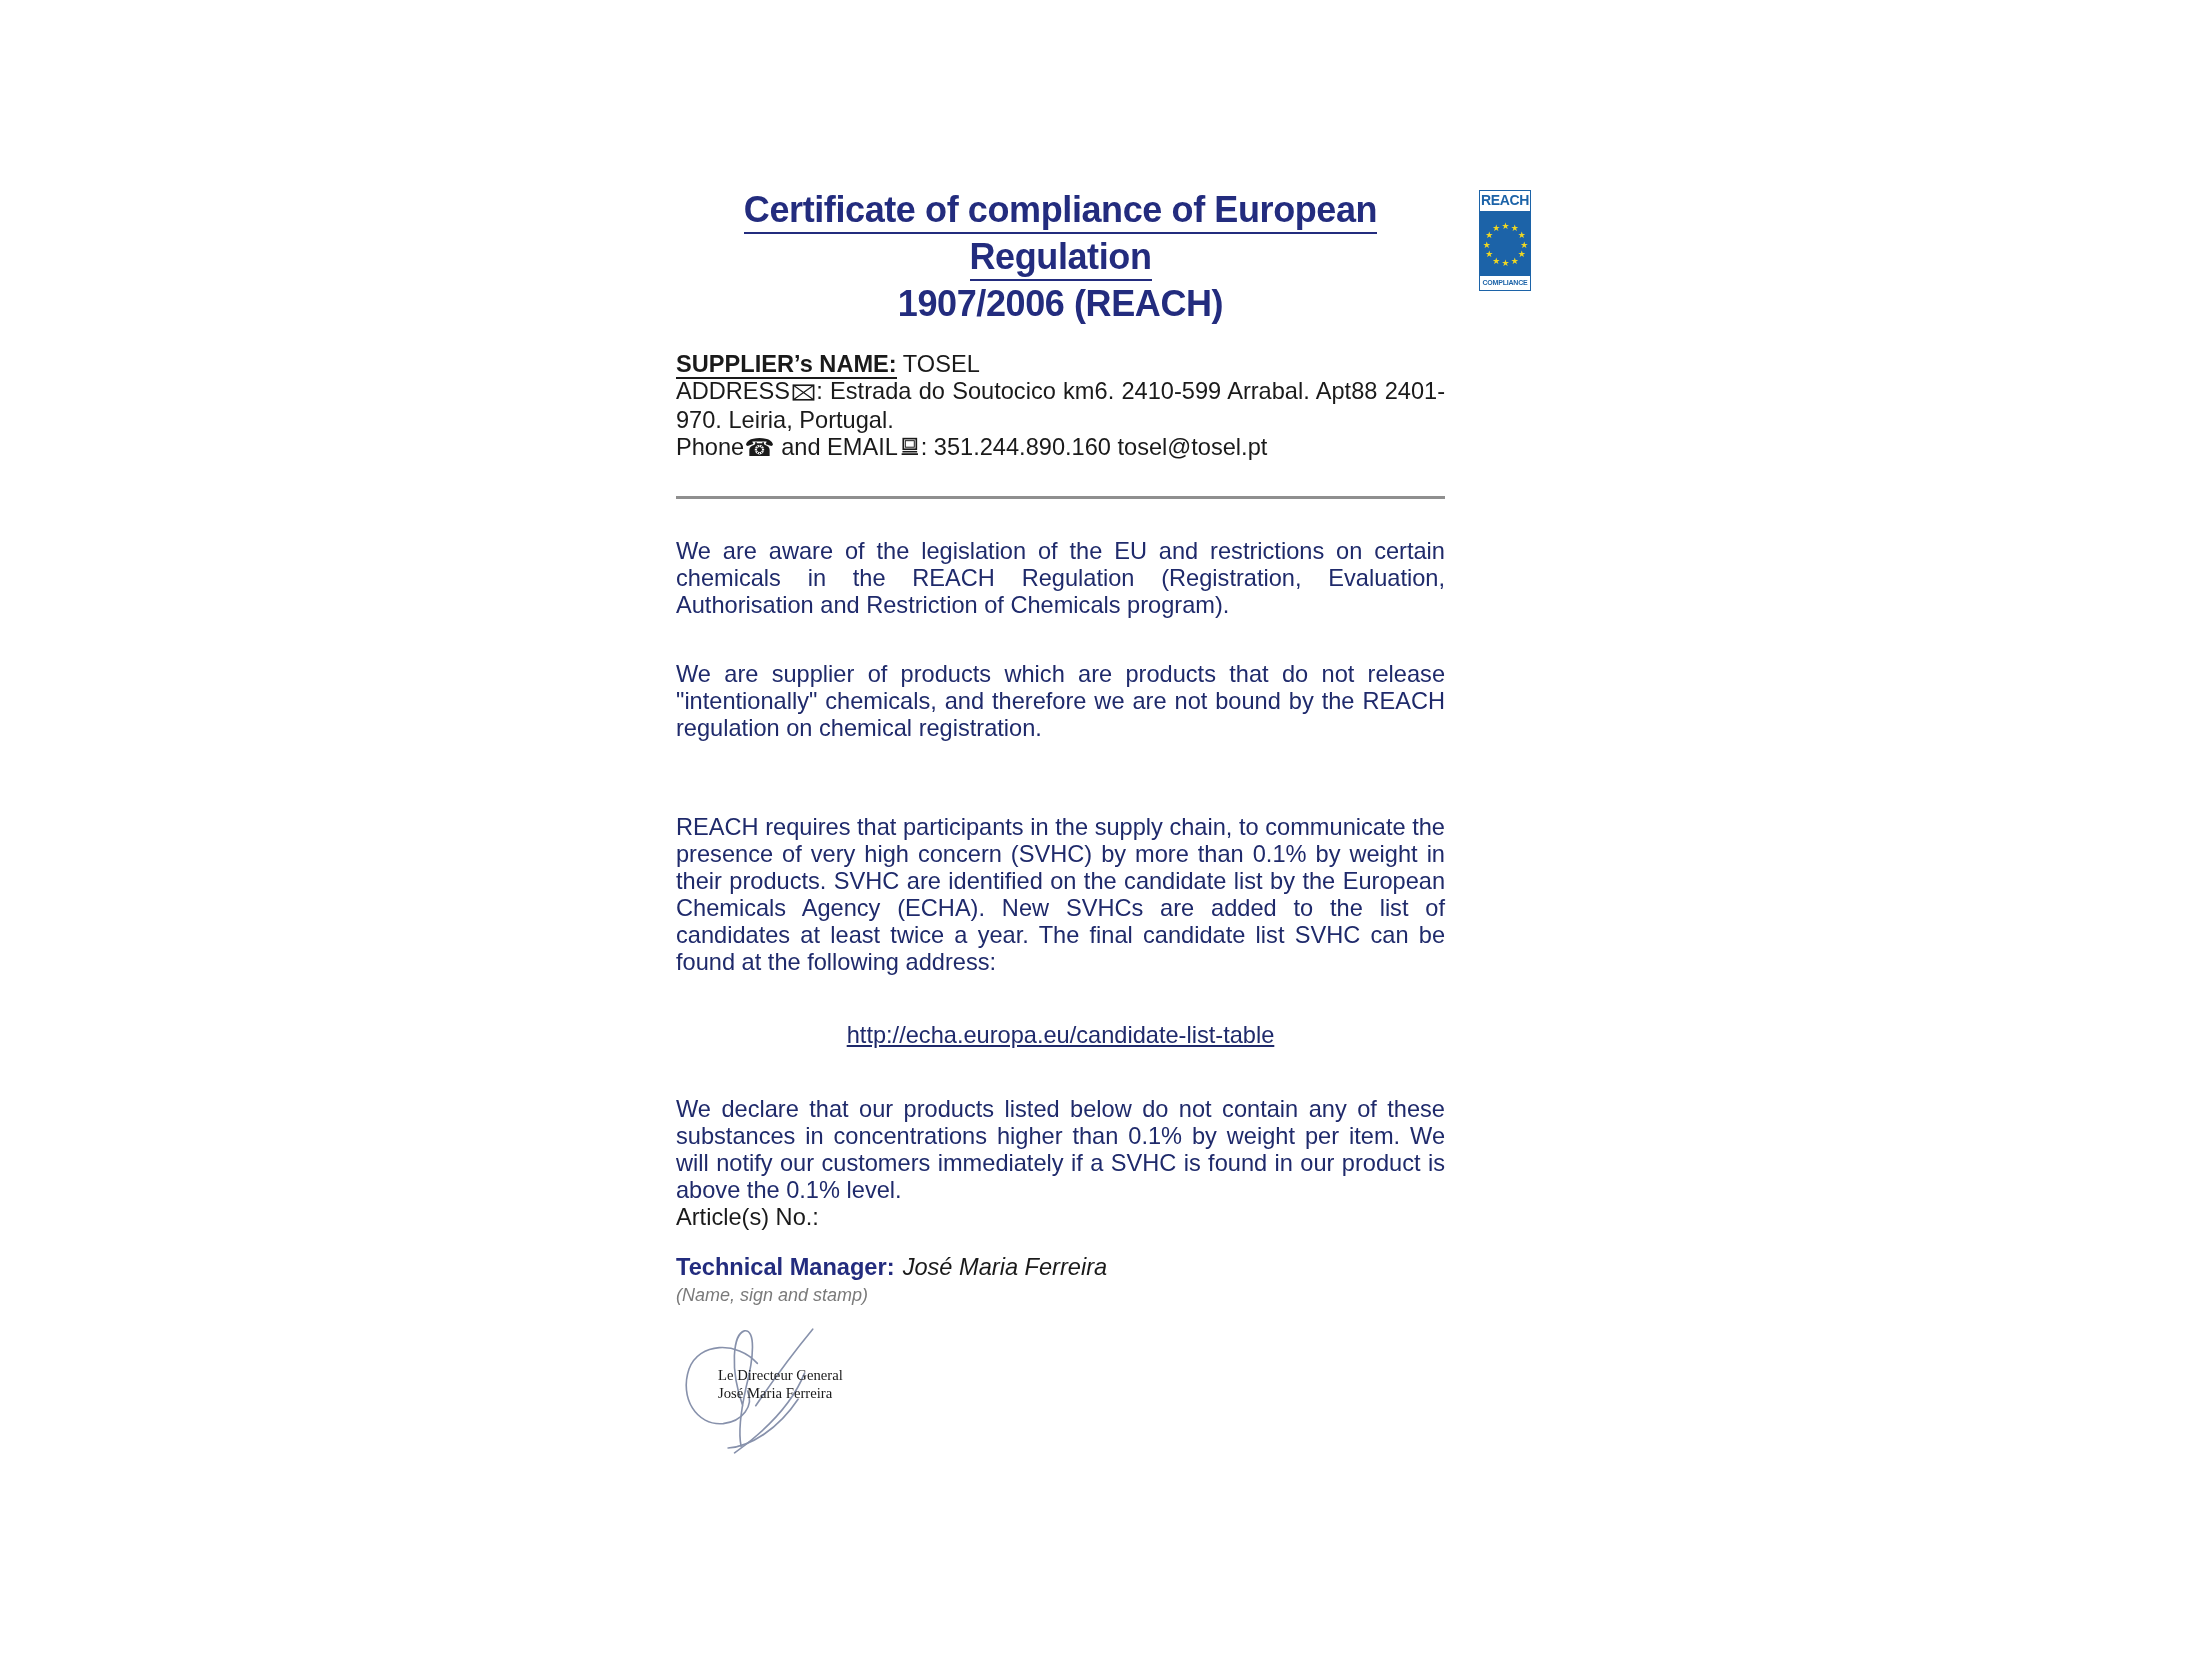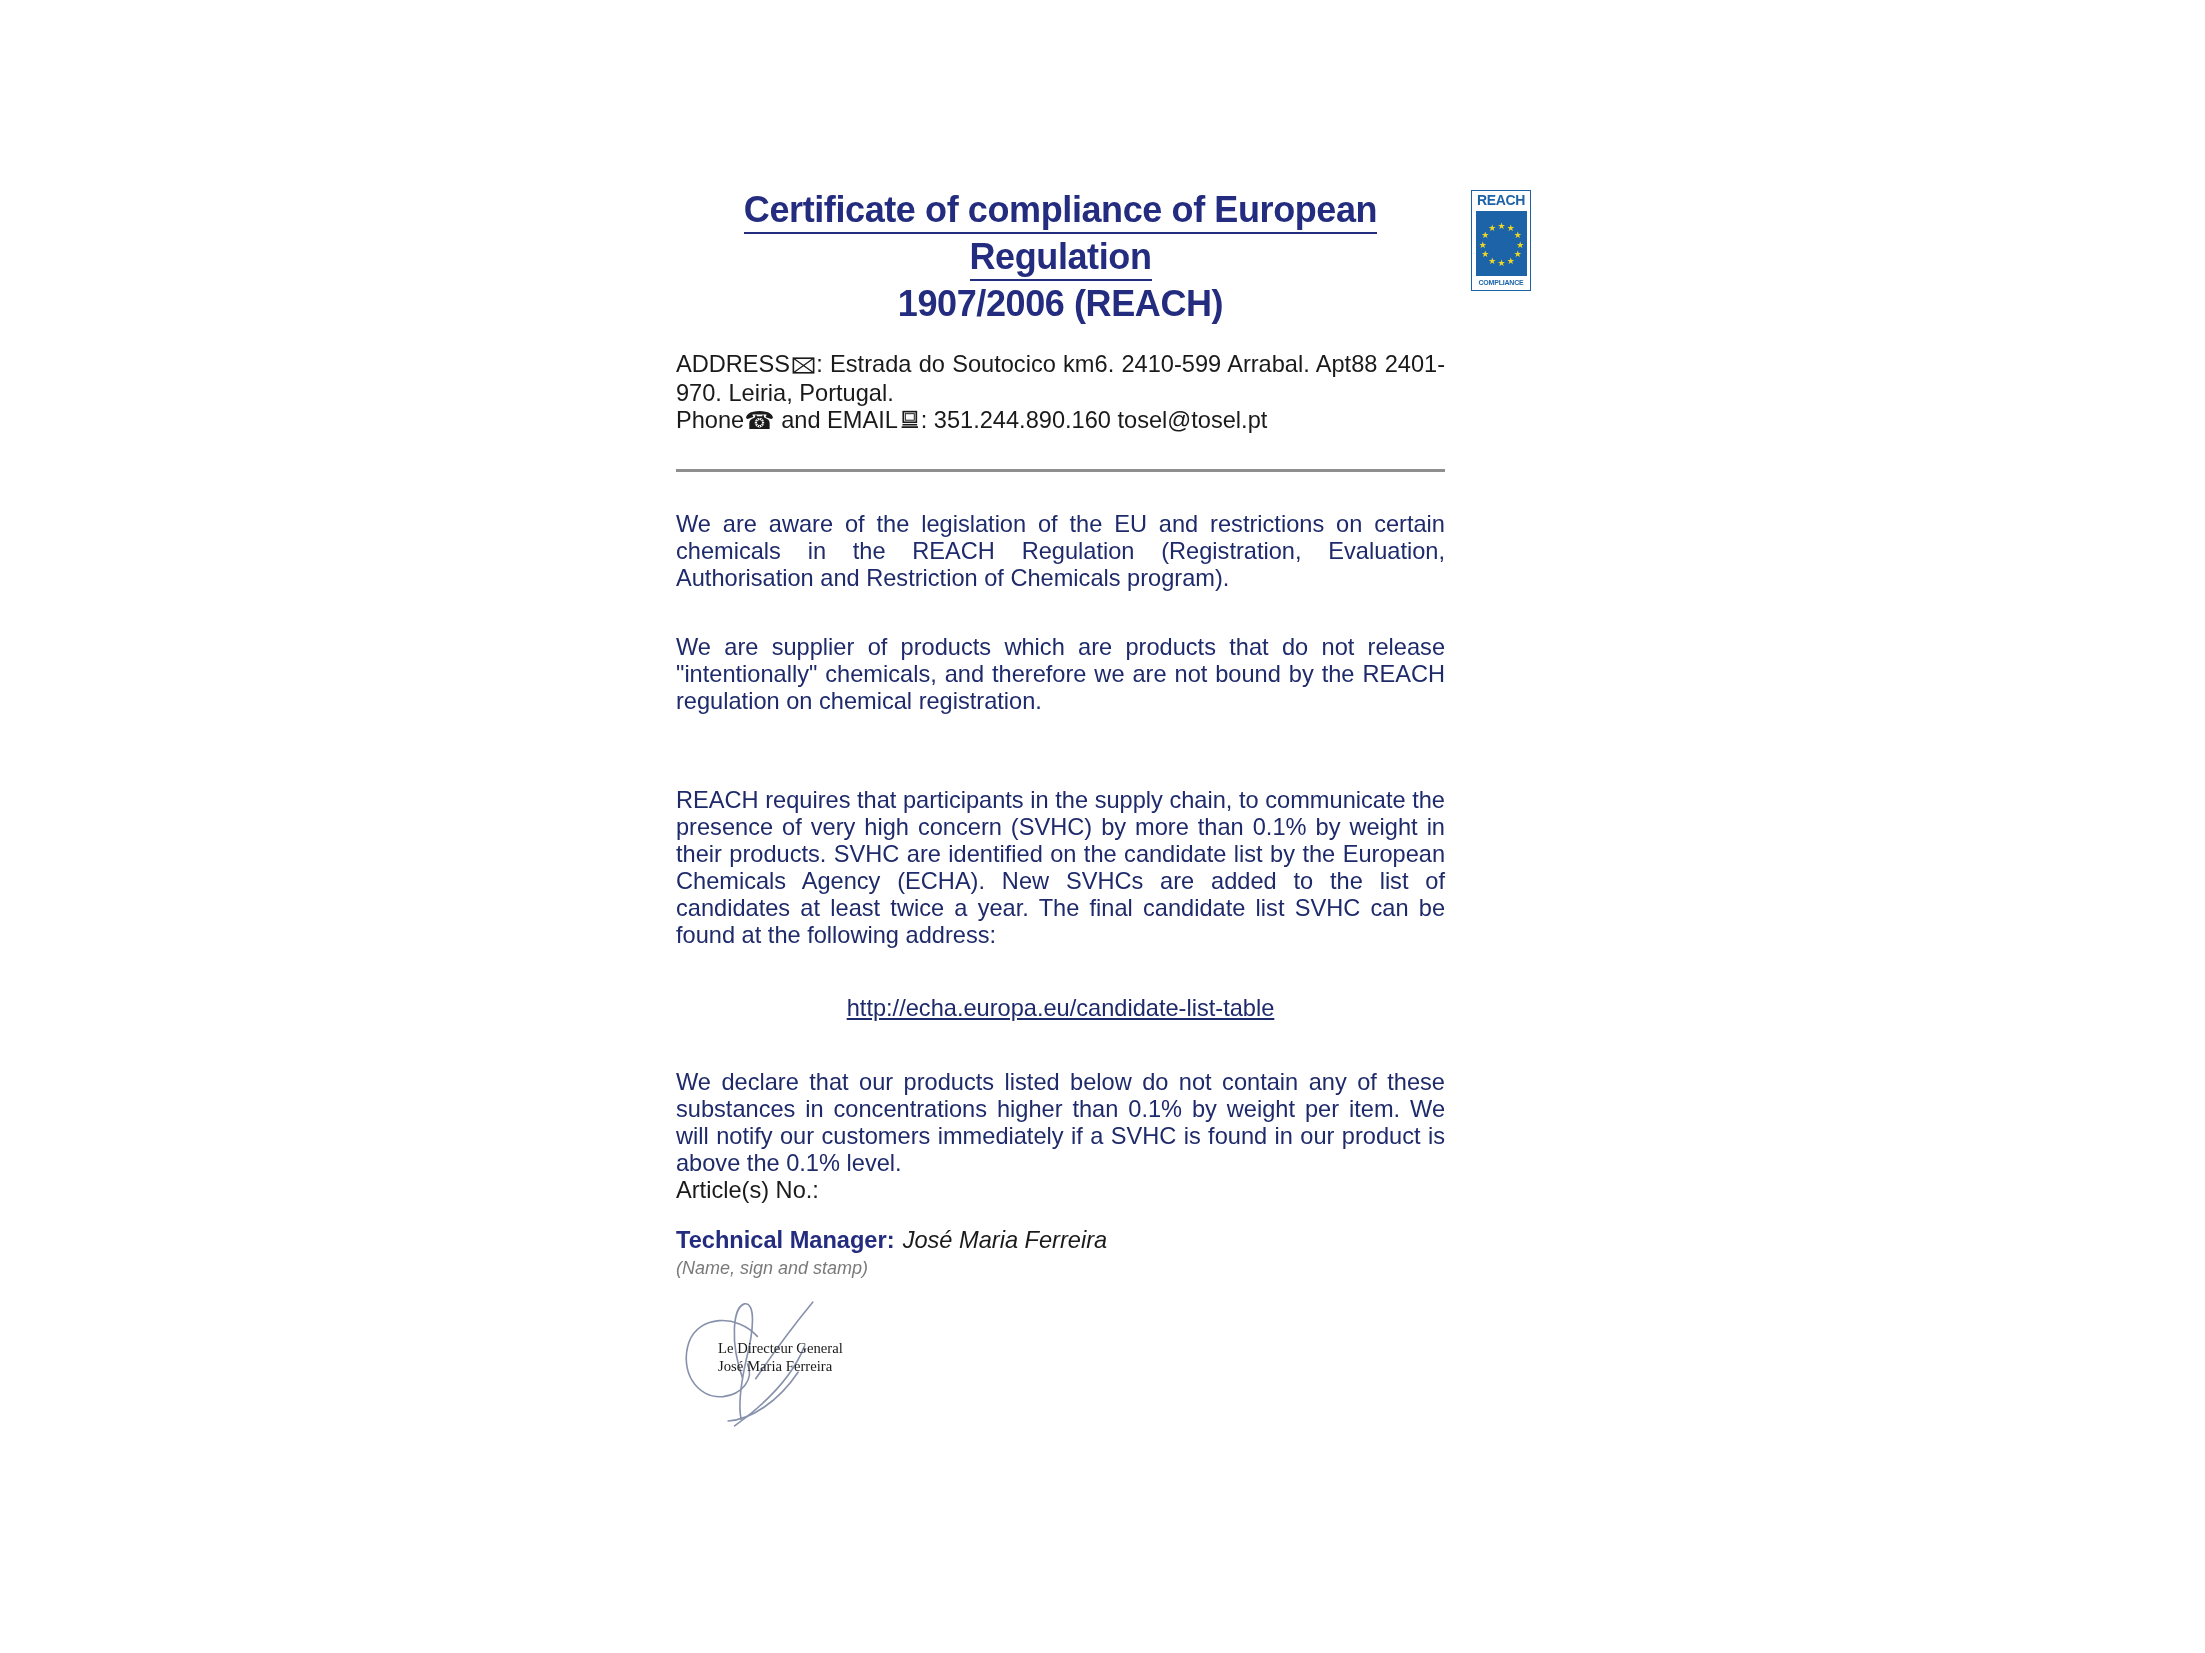--- a/index.html
+++ b/index.html
@@ -21,21 +21,21 @@
     color:#232c7e; font-size:36px; font-weight:bold; line-height:47px;
     letter-spacing:-0.4px;
   }
   .title-line .underlined {
     border-bottom:2.4px solid #232c7e; padding-bottom:1.6px;
   }
 
   
   .reach-logo {
     position:absolute; top:4.1px; right:-86px;
-    width:60px; height:101px;
+    width:52px; height:101px;
     background:#ffffff;
     border:1.6px solid #1c63a8;
     display:flex; flex-direction:column; align-items:center;
   }
   .logo-top {
     color:#1c63a8; font-weight:bold; font-size:14px; line-height:19.6px;
     letter-spacing:-0.4px;
   }
   .logo-stars { width:51px; height:65px; background:#1c63a8; position:relative; }
   .logo-bottom {
@@ -119,20 +119,23 @@
               <text x="19.5" y="25.1">★</text>
             </g>
           </svg>
         </div>
         <div class="logo-bottom">COMPLIANCE</div>
       </div>
     </div>
 
     <div class="supplier">
       <p>
+        <span class="b u">SUPPLIER’s NAME:</span><span> TOSEL</span>
+      </p>
+      <p>
         <span>ADDRESS</span><span class="inline-icon"><svg width="23" height="17" viewBox="0 0 28 21" xmlns="http://www.w3.org/2000/svg">
               <rect x="1.5" y="1.5" width="25" height="18" fill="none" stroke="#1a1a1a" stroke-width="2"></rect>
               <path d="M1.5 1.5 L14 10.5 L26.5 1.5 M1.5 19.5 L14 10.5 L26.5 19.5" fill="none" stroke="#1a1a1a" stroke-width="1.6"></path>
             </svg></span><span>: Estrada do Soutocico km6. 2410-599 Arrabal. Apt88 2401-970. Leiria, Portugal.</span>
       </p>
       <p>
         <span>Phone</span><span class="phone-glyph">☎</span><span> and EMAIL</span><span class="inline-icon"><svg width="19.6" height="19.6" viewBox="0 0 24 24" xmlns="http://www.w3.org/2000/svg">
               <rect x="4" y="2" width="16" height="13" fill="none" stroke="#1a1a1a" stroke-width="2"></rect>
               <rect x="6.5" y="4.5" width="11" height="8" fill="none" stroke="#1a1a1a" stroke-width="1.2"></rect>
               <path d="M3 18 H21 M2 21 H22" stroke="#1a1a1a" stroke-width="2" fill="none"></path>

